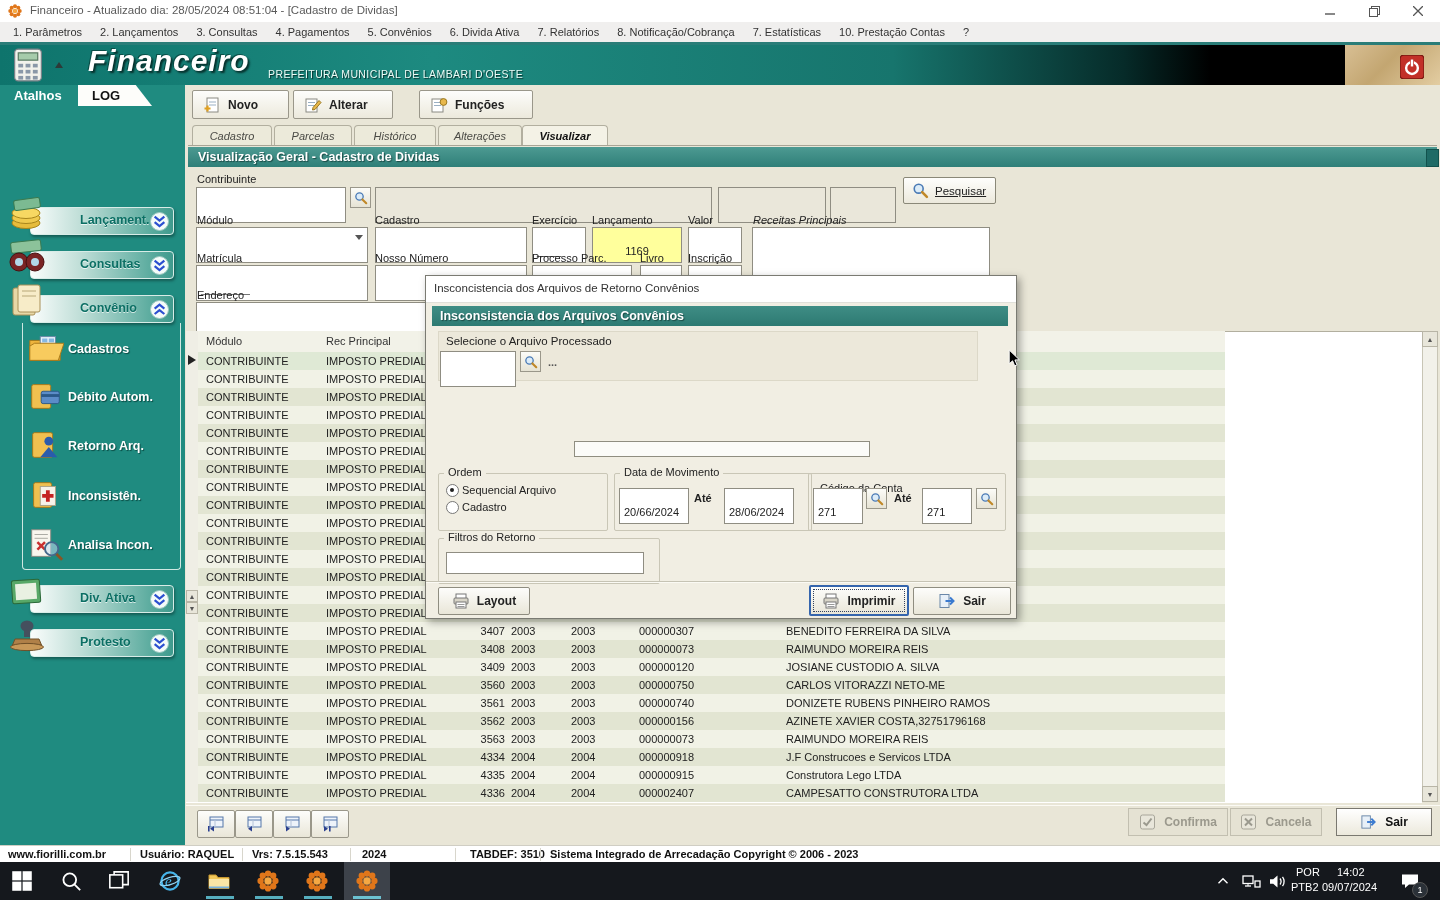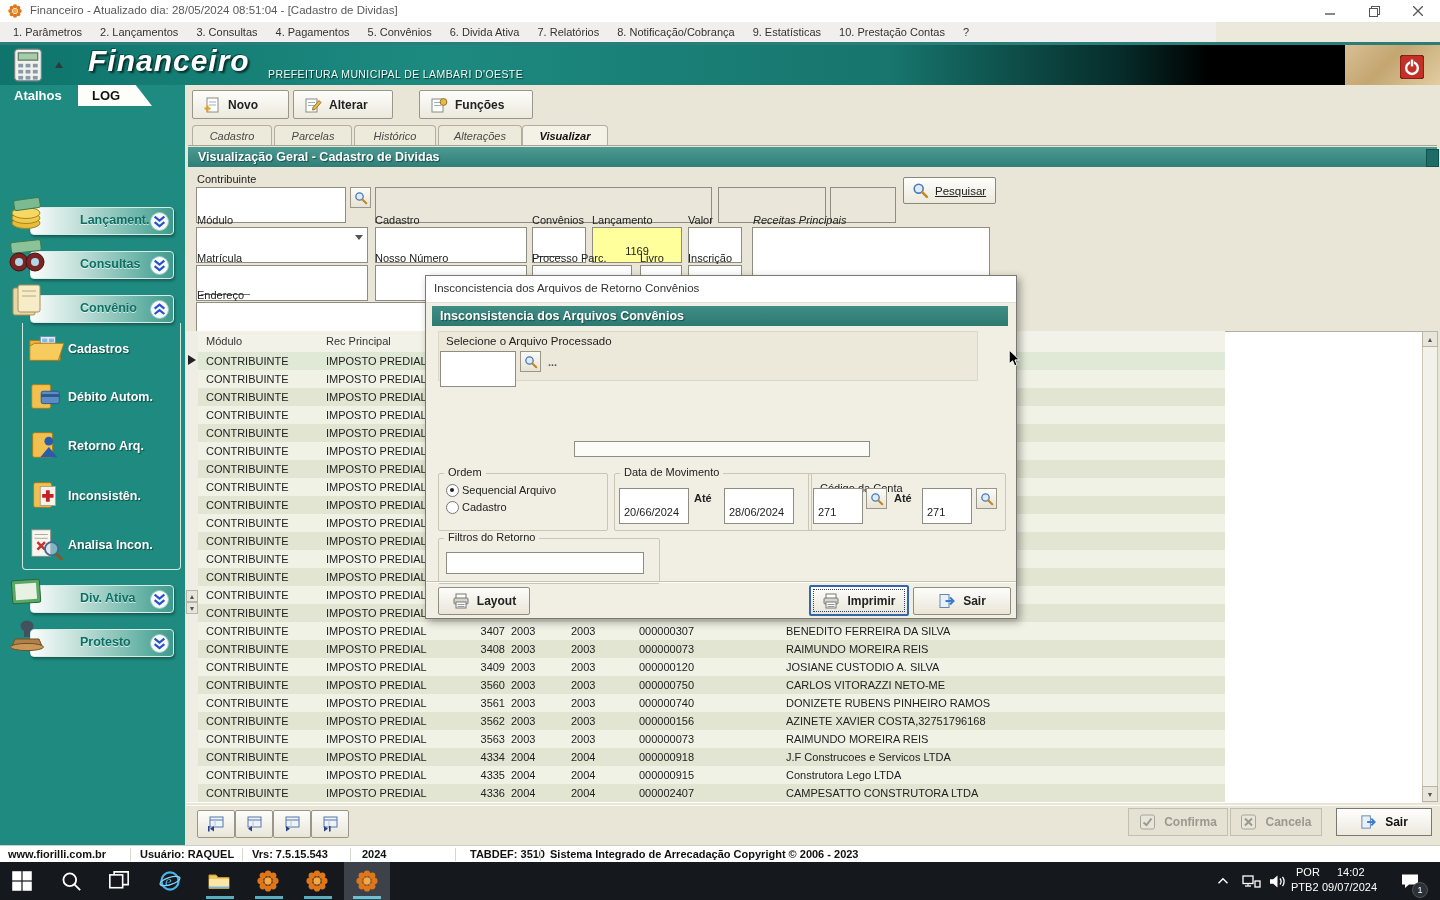--- a/index.html
+++ b/index.html
@@ -6,21 +6,21 @@
   #screen{position:relative;width:1440px;height:900px;overflow:hidden;
     font-family:"Liberation Sans",sans-serif;font-size:11px;color:#222;background:#ece9da;}
   .abs{position:absolute;}
   .icon{display:inline-block;line-height:0;}
   .icon svg{width:100%;height:100%;}
 
   
   #titlebar{left:0;top:0;width:1440px;height:22px;background:#fff;border-bottom:1px solid #e4e4e4;}
   #title-text{left:30px;top:4px;color:#5a5a5a;font-size:11.5px;}
   .wbtn{top:0;width:44px;height:22px;display:flex;align-items:center;justify-content:center;cursor:default;}
-  #menubar{left:0;top:22px;width:1216px;height:20px;background:#f0efee;display:flex;align-items:center;padding-left:4px;box-sizing:border-box;}
+  #menubar{left:0;top:22px;width:1440px;height:20px;background:#f0efee;display:flex;align-items:center;padding-left:4px;box-sizing:border-box;}
   .menu-item{padding:2px 9px;color:#333;white-space:nowrap;}
   #menu-underline{left:0;top:42px;width:1440px;height:3px;background:#2a7d78;}
 
   
   #band{left:0;top:45px;width:1440px;height:40px;
     background:linear-gradient(90deg,#0e746c 0%,#1d8a80 30%,#17756d 62%,#062b29 78%,#000 84%);}
   #band-coins{left:1345px;top:45px;width:95px;height:40px;background:linear-gradient(135deg,#d8bf94,#c3a671 45%,#e3cda2);}
   #calc-box{left:6px;top:48px;width:44px;height:34px;}
   #brand-name{left:88px;top:44px;font-size:30px;font-weight:bold;font-style:italic;color:#fff;
     text-shadow:2px 2px 2px #06302c, -1px -1px 0 #0a4f48;letter-spacing:1px;}
@@ -163,21 +163,21 @@
 
   <div class="abs" id="menubar">
       <span class="menu-item">1. Parâmetros</span>
       <span class="menu-item">2. Lançamentos</span>
       <span class="menu-item">3. Consultas</span>
       <span class="menu-item">4. Pagamentos</span>
       <span class="menu-item">5. Convênios</span>
       <span class="menu-item">6. Divida Ativa</span>
       <span class="menu-item">7. Relatórios</span>
       <span class="menu-item">8. Notificação/Cobrança</span>
-      <span class="menu-item">9. Estatísticas</span>
+      <span class="menu-item">7. Estatísticas</span>
       <span class="menu-item">10. Prestação Contas</span>
       <span class="menu-item">?</span>
     </div>
   <div class="abs" id="menu-underline"></div>
 
   <div class="abs" id="band"></div>
   <div class="abs" id="band-coins"></div>
   <span class="abs icon" id="calc-box"><svg viewBox="0 0 24 28">
         <rect x="1" y="1" width="22" height="26" rx="3" fill="#f2f2ec" stroke="#7a8288"></rect>
         <rect x="4" y="4" width="16" height="6" fill="#a6ccab" stroke="#5a7a62"></rect>
@@ -385,21 +385,21 @@
         </svg></span>
     <span>Pesquisar</span>
   </div>
 
   <span class="lbl" style="left:197px;top:214px;">Módulo</span>
   <div class="field dselect" style="left:196px;top:227px;width:172px;height:21px;">
       <span class="varrow"></span>
     </div>
   <span class="lbl" style="left:375px;top:214px;">Cadastro</span>
   <div class="field" style="left:375px;top:227px;width:152px;height:21px;"></div>
-  <span class="lbl" style="left:532px;top:214px;">Convênios</span>
+  <span class="lbl" style="left:532px;top:214px;">Exercício</span>
   <div class="field" style="left:532px;top:227px;width:54px;height:21px;">____</div>
   <span class="lbl" style="left:592px;top:214px;">Lançamento</span>
   <div class="field" style="left:592px;top:227px;width:90px;height:21px;background:#ffff9c;text-align:center;font-weight:normal;">1169</div>
   <span class="lbl" style="left:688px;top:214px;">Valor</span>
   <div class="field" style="left:688px;top:227px;width:54px;height:21px;"></div>
   <span class="lbl" style="left:753px;top:214px;font-style:italic;">Receitas Principais</span>
   <div class="field" style="left:752px;top:227px;width:238px;height:51px;"></div>
 
   <span class="lbl" style="left:197px;top:252px;">Matrícula</span>
   <div class="field" style="left:196px;top:265px;width:172px;height:21px;color:#444;">________</div>

